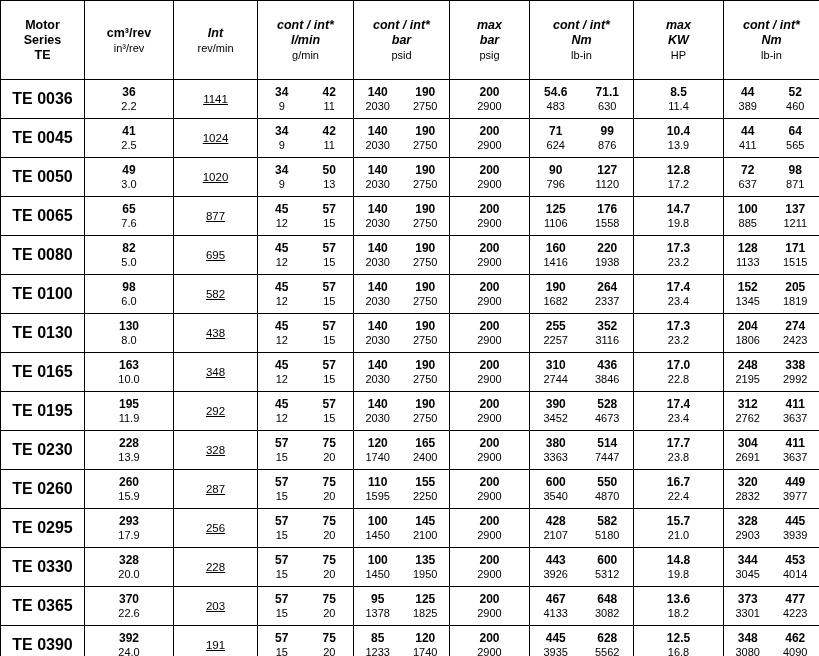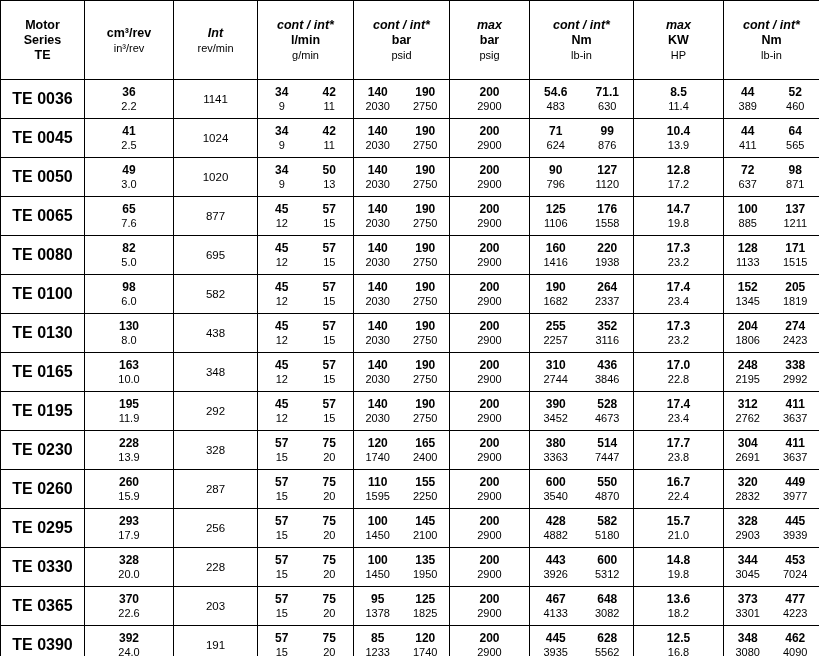--- a/index.html
+++ b/index.html
@@ -35,20 +35,21 @@
     font-size: 12.5px;
     font-style: italic;
     line-height: 15px;
   }
   .hdr-line1.noital {
     font-style: normal;
   }
   .hdr-line2 {
     font-weight: bold;
     font-size: 12.5px;
+    font-style: italic;
     line-height: 15px;
   }
   .hdr-sub {
     font-weight: normal;
     font-size: 11px;
     line-height: 14px;
   }
   
   tbody tr {
     height: 39px;
@@ -66,20 +67,21 @@
     font-weight: bold;
     font-size: 12px;
   }
   .bot {
     font-weight: normal;
     font-size: 11px;
   }
   .single {
     font-weight: normal;
     font-size: 11.5px;
+    text-decoration: underline;
   }
   .pair {
     display: flex;
     justify-content: center;
     gap: 0px;
   }
   .pair > div {
     width: 50%;
   }
   
@@ -989,21 +991,21 @@
             <div class="bot">2900</div>
           </div>
         </td>
         <td>
           <div class="stack">
             <div class="pair">
               <div class="top">428</div>
               <div class="top">582</div>
             </div>
             <div class="pair">
-              <div class="bot">4882</div>
+              <div class="bot">2107</div>
               <div class="bot">5180</div>
             </div>
           </div>
         </td>
         <td>
           <div class="stack">
             <div class="top">15.7</div>
             <div class="bot">21.0</div>
           </div>
         </td>
@@ -1080,21 +1082,21 @@
           </div>
         </td>
         <td>
           <div class="stack">
             <div class="pair">
               <div class="top">344</div>
               <div class="top">453</div>
             </div>
             <div class="pair">
               <div class="bot">3045</div>
-              <div class="bot">7024</div>
+              <div class="bot">4014</div>
             </div>
           </div>
         </td>
       </tr>
       <tr>
         <td class="series"><span>TE 0365</span></td>
         <td>
           <div class="stack">
             <div class="top">370</div>
             <div class="bot">22.6</div>

